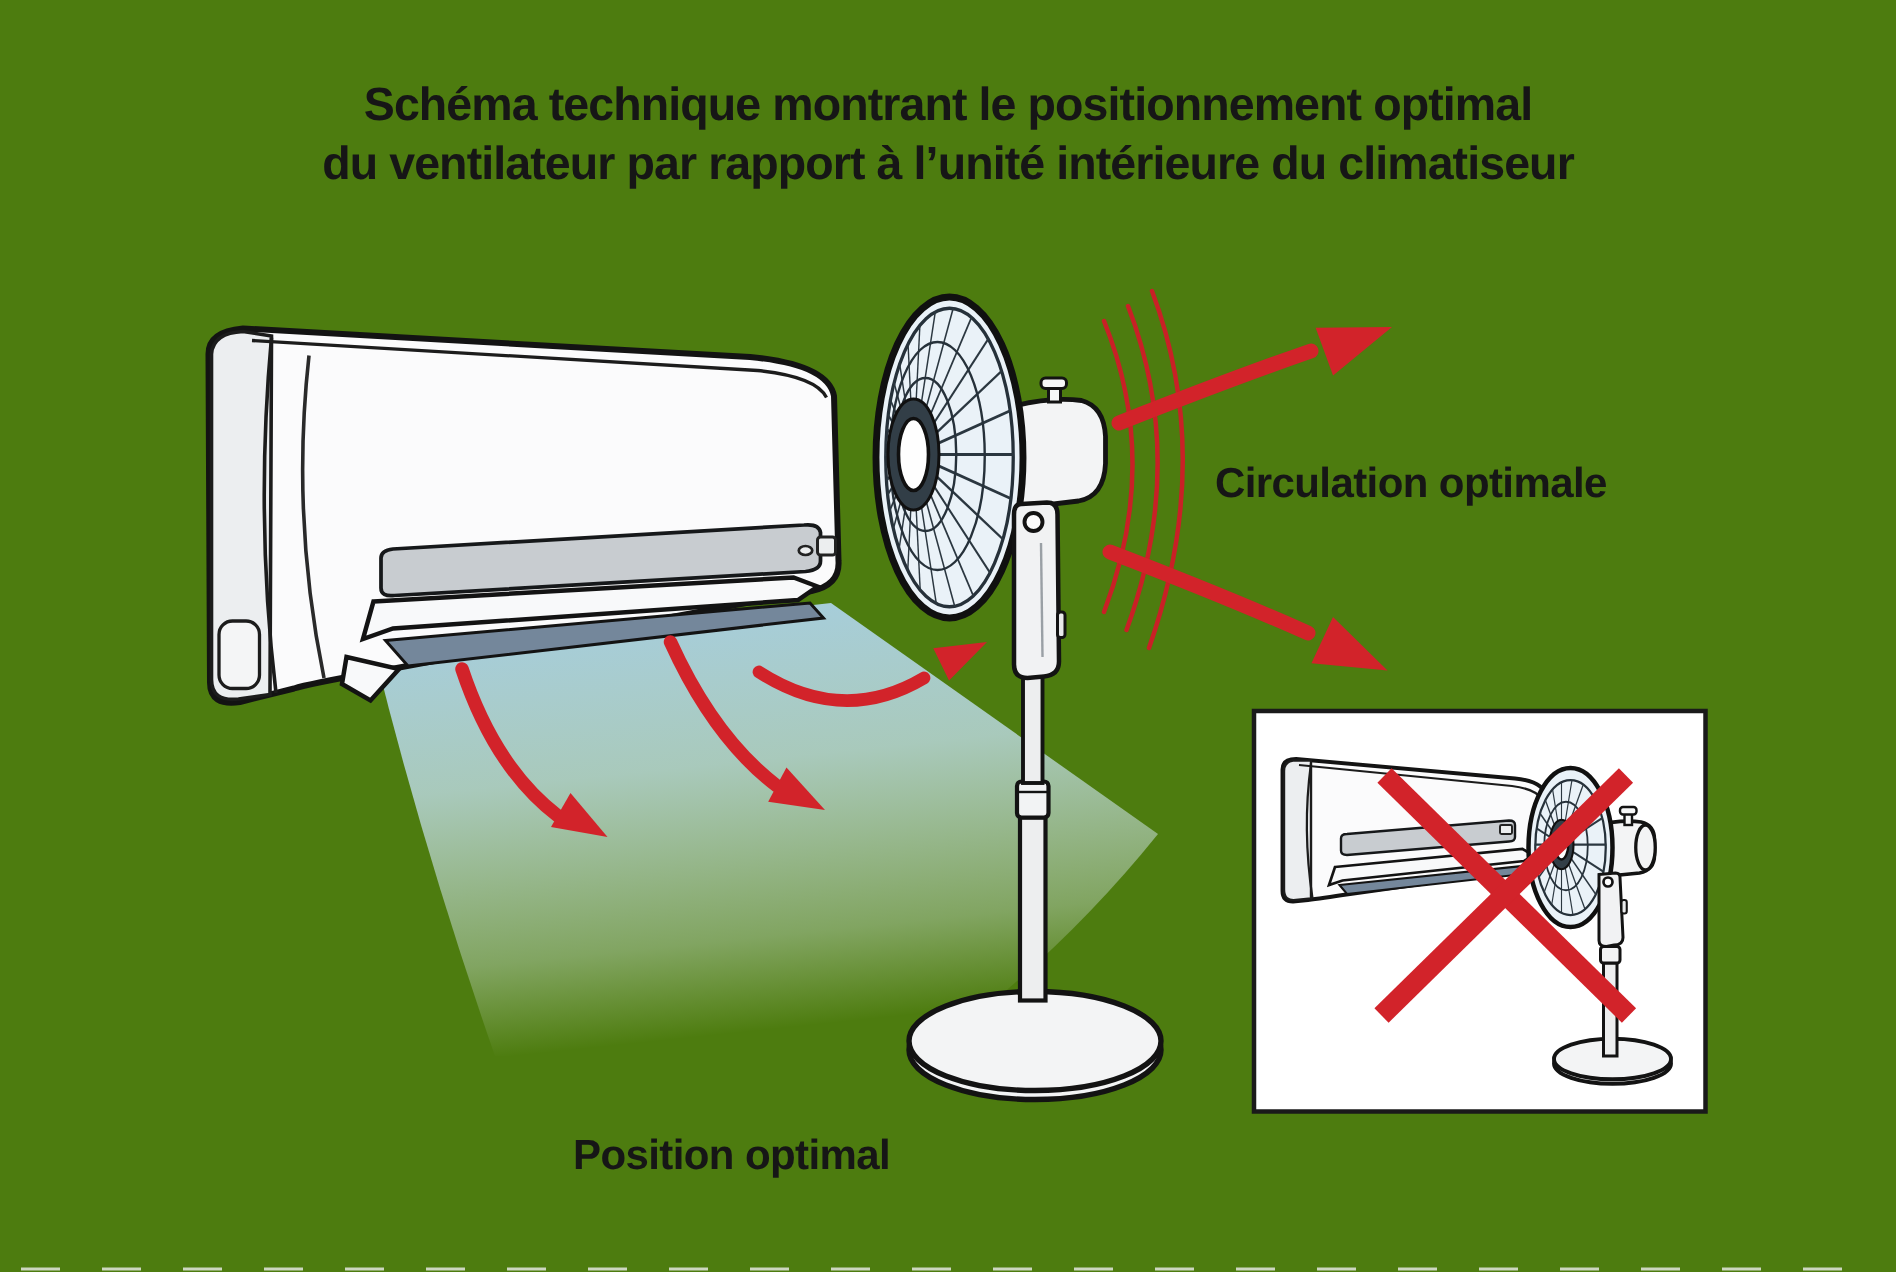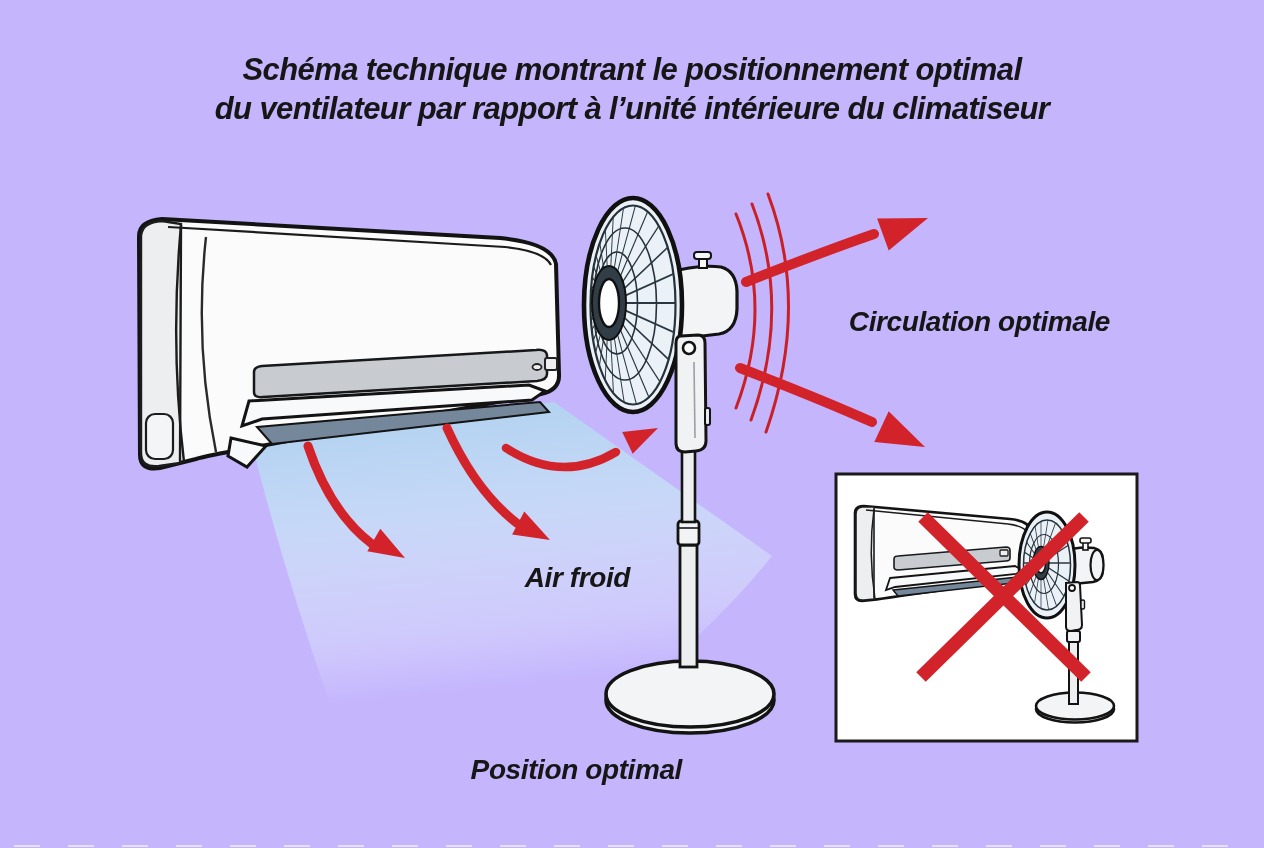--- a/index.html
+++ b/index.html
@@ -1,22 +1,22 @@
 <!DOCTYPE html>
 <html><head>
 <meta charset="utf-8">
 <style>
   html,body{margin:0;padding:0;background:#ffffff;}
-  .canvas{position:relative;width:1264px;height:848px;background:#c4b5fd;overflow:hidden;
-          font-family:"Liberation Sans","DejaVu Sans",sans-serif;font-style:italic;}
+  .canvas{position:relative;width:1264px;height:848px;background:#4d7c0f;overflow:hidden;
+          font-family:"Liberation Sans","DejaVu Sans",sans-serif;}
   .art{position:absolute;left:0;top:0;}
   .title{position:absolute;top:50px;left:0;right:0;text-align:center;
          font-size:31px;line-height:39px;font-weight:bold;color:#161616;letter-spacing:-0.6px;}
   .label{position:absolute;font-size:28px;font-weight:bold;color:#161616;
-         letter-spacing:-0.4px;text-align:right;width:300px;}
+         letter-spacing:-0.4px;text-align:left;width:300px;}
   .label-air-froid{left:330px;top:562px;}
   .label-circulation{left:810px;top:306px;}
   .label-position{left:382px;top:754px;}
   .label-eviter{left:844px;top:754px;}
   .bottom-hairline{position:absolute;bottom:1px;left:14px;right:14px;height:2px;opacity:.8;
       background:repeating-linear-gradient(to right,#ededed 0 26px,transparent 26px 54px);}
 </style>
 </head>
 <body>
 
@@ -198,21 +198,20 @@
       <line x1="1084" y1="517" x2="921" y2="677"></line>
     </g>
   </g>
 </svg>
 
   <div class="title">
     <div>Schéma technique montrant le positionnement optimal</div>
     <div>du ventilateur par rapport à l’unité intérieure du climatiseur</div>
   </div>
 
-  <div class="label label-air-froid">Air froid</div>
 
   <div class="label label-circulation">Circulation optimale</div>
 
   <div class="label label-position">Position optimal</div>
 
 
   <div class="bottom-hairline"></div>
 </div>
 
 </body></html>

